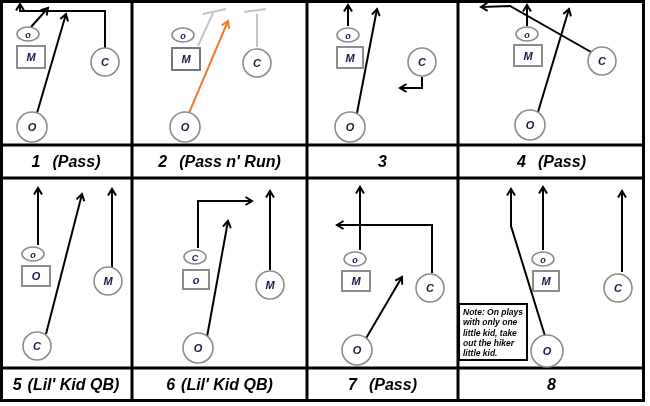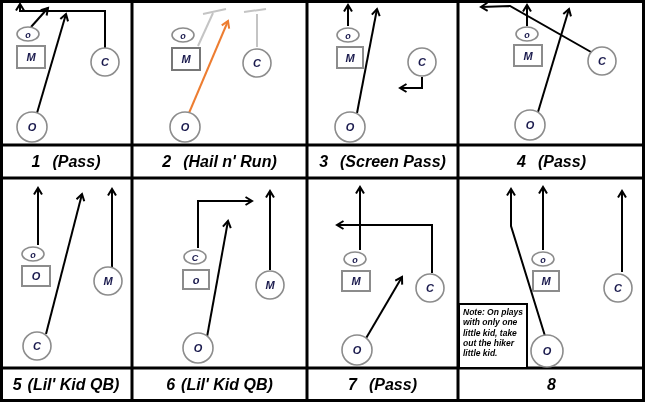--- a/index.html
+++ b/index.html
@@ -9,21 +9,21 @@
   }
   .grid{position:absolute;left:0;top:0;z-index:1;}
   .cell{position:absolute;z-index:2;}
   .cell svg{display:block;}
   .caption{
     position:absolute;z-index:2;display:flex;align-items:center;justify-content:center;
     gap:12px;font-style:italic;font-weight:bold;font-size:16px;color:#000;
     font-family:"Liberation Sans",sans-serif;
   }
   .note-box{
-    position:absolute;z-index:3;left:458px;top:303px;width:70px;height:66px;
+    position:absolute;z-index:3;left:458px;top:303px;width:70px;height:58px;
     box-sizing:border-box;border:2px solid #000;background:#fff;
     font-style:italic;font-weight:bold;font-size:8.5px;line-height:1.22;
     padding:2px 2px 0 3px;color:#000;
   }
   .shape-letter{font-style:italic;font-weight:bold;fill:#1a1a4d;}
   .oval-letter{font-size:9px;}
   .square-letter{font-size:11px;}
   .circle-letter{font-size:11px;}
 </style>
 </head>
@@ -267,25 +267,24 @@
   </div>
 
   <div class="note-box">Note: On plays with only one little kid, take out the hiker little kid.</div>
 
   <div class="caption" style="left:0;top:145px;width:132px;height:33px;">
     <span>1</span>
     <span>(Pass)</span>
   </div>
   <div class="caption" style="left:132px;top:145px;width:175px;height:33px;">
     <span>2</span>
-    <span>(Hail n' Run)</span>
+    <span>(Pass n' Run)</span>
   </div>
   <div class="caption" style="left:307px;top:145px;width:151px;height:33px;">
     <span>3</span>
-    <span>(Screen Pass)</span>
   </div>
   <div class="caption" style="left:458px;top:145px;width:187px;height:33px;">
     <span>4</span>
     <span>(Pass)</span>
   </div>
 
   <div class="caption" style="left:0;top:368px;width:132px;height:33px;gap:6px;">
     <span>5</span>
     <span>(Lil' Kid QB)</span>
   </div>

